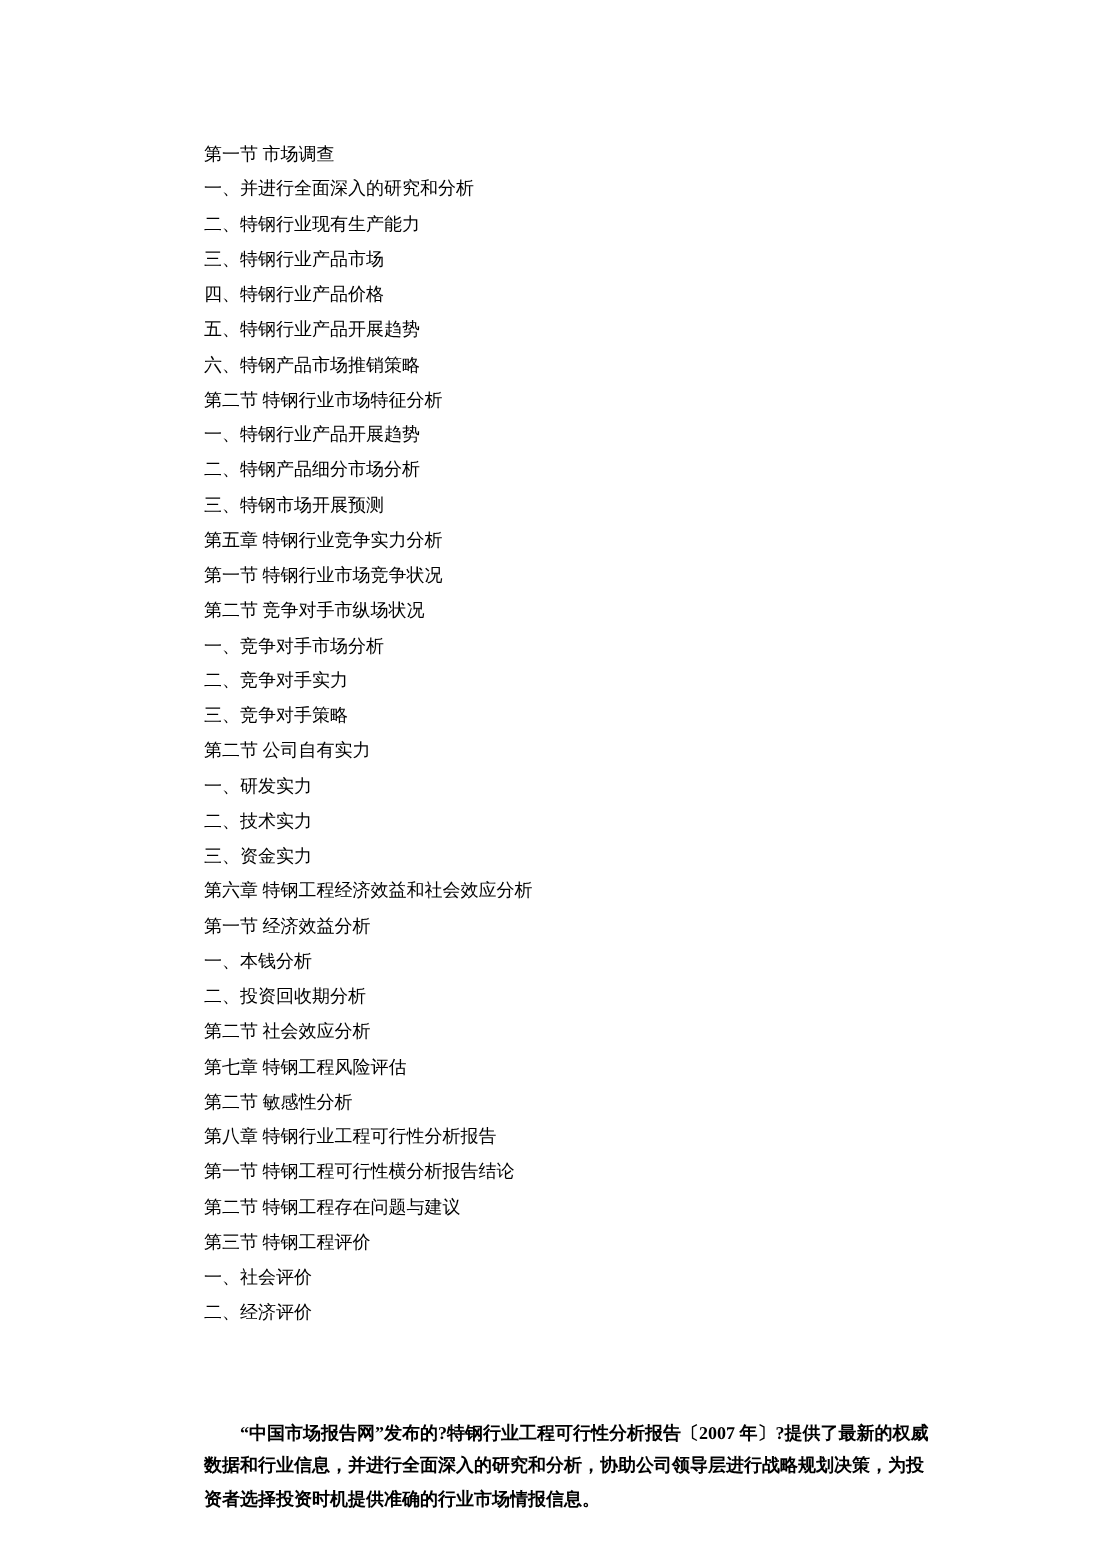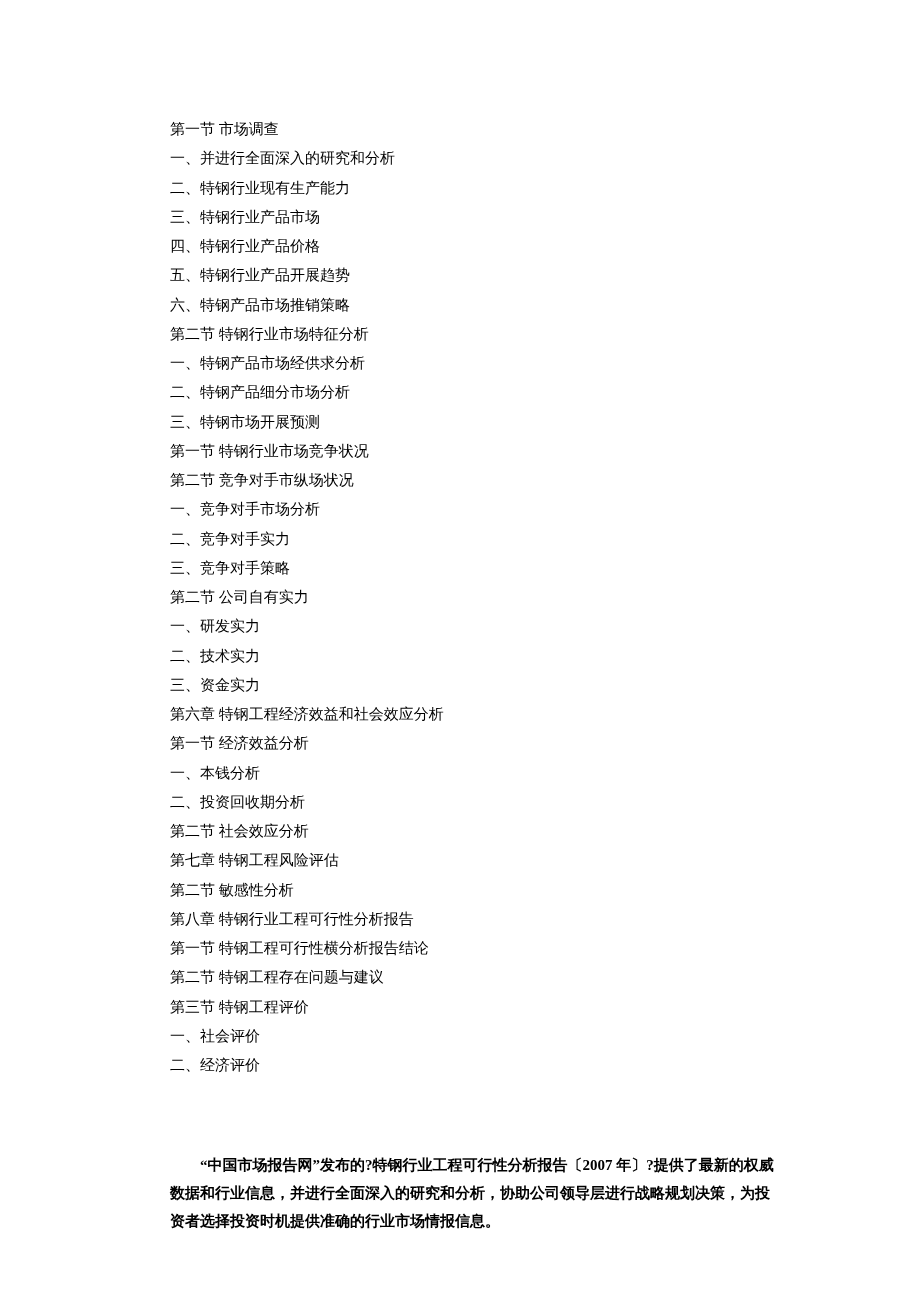--- a/index.html
+++ b/index.html
@@ -36,23 +36,24 @@
 
 <div class="toc-list">
   <div class="toc-item">第一节  市场调查</div>
   <div class="toc-item">一、并进行全面深入的研究和分析</div>
   <div class="toc-item">二、特钢行业现有生产能力</div>
   <div class="toc-item">三、特钢行业产品市场</div>
   <div class="toc-item">四、特钢行业产品价格</div>
   <div class="toc-item">五、特钢行业产品开展趋势</div>
   <div class="toc-item">六、特钢产品市场推销策略</div>
   <div class="toc-item">第二节  特钢行业市场特征分析</div>
-  <div class="toc-item">一、特钢产品市场经供求分析</div>
+  <div class="toc-item">一、特钢行业产品开展趋势</div>
   <div class="toc-item">二、特钢产品细分市场分析</div>
   <div class="toc-item">三、特钢市场开展预测</div>
+  <div class="toc-item">第五章  特钢行业竞争实力分析</div>
   <div class="toc-item">第一节  特钢行业市场竞争状况</div>
   <div class="toc-item">第二节  竞争对手市纵场状况</div>
   <div class="toc-item">一、竞争对手市场分析</div>
   <div class="toc-item">二、竞争对手实力</div>
   <div class="toc-item">三、竞争对手策略</div>
   <div class="toc-item">第二节  公司自有实力</div>
   <div class="toc-item">一、研发实力</div>
   <div class="toc-item">二、技术实力</div>
   <div class="toc-item">三、资金实力</div>
   <div class="toc-item">第六章  特钢工程经济效益和社会效应分析</div>

